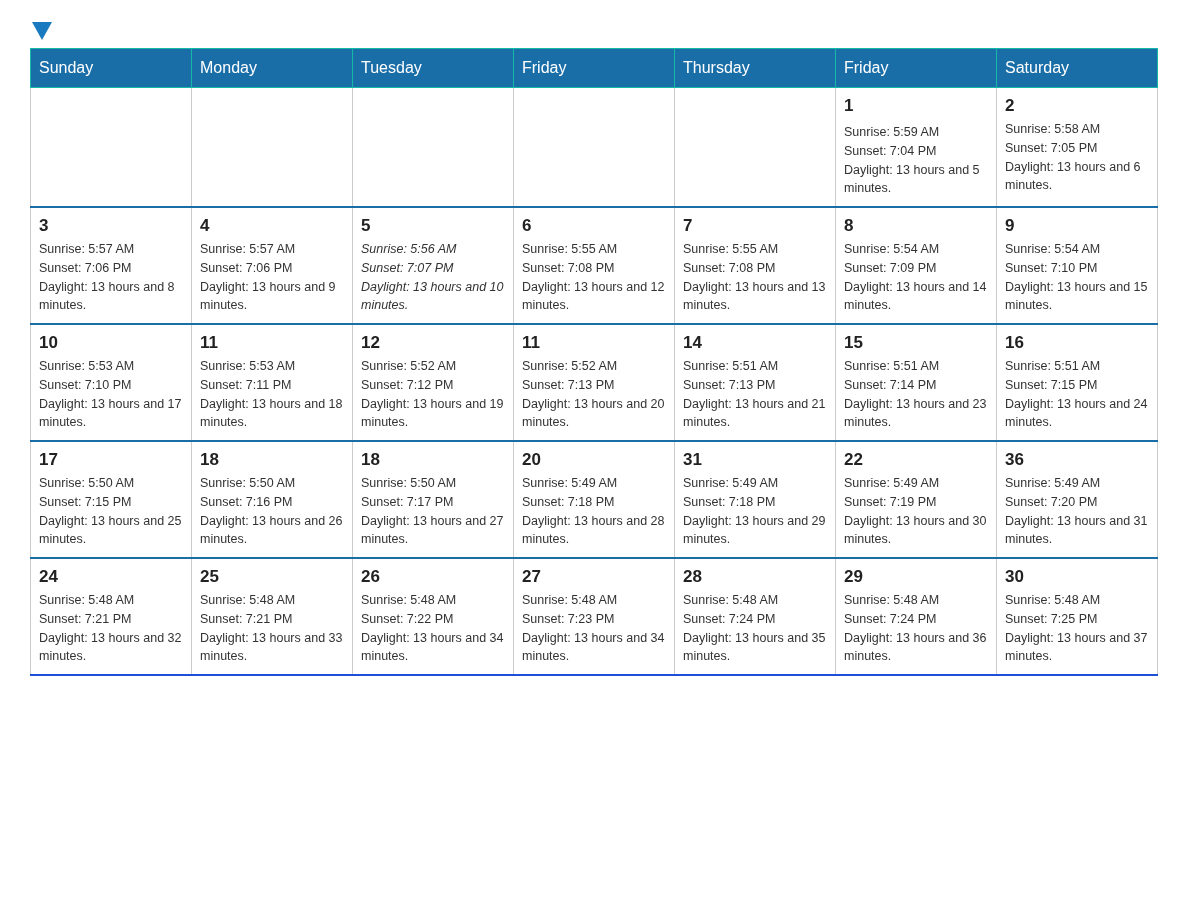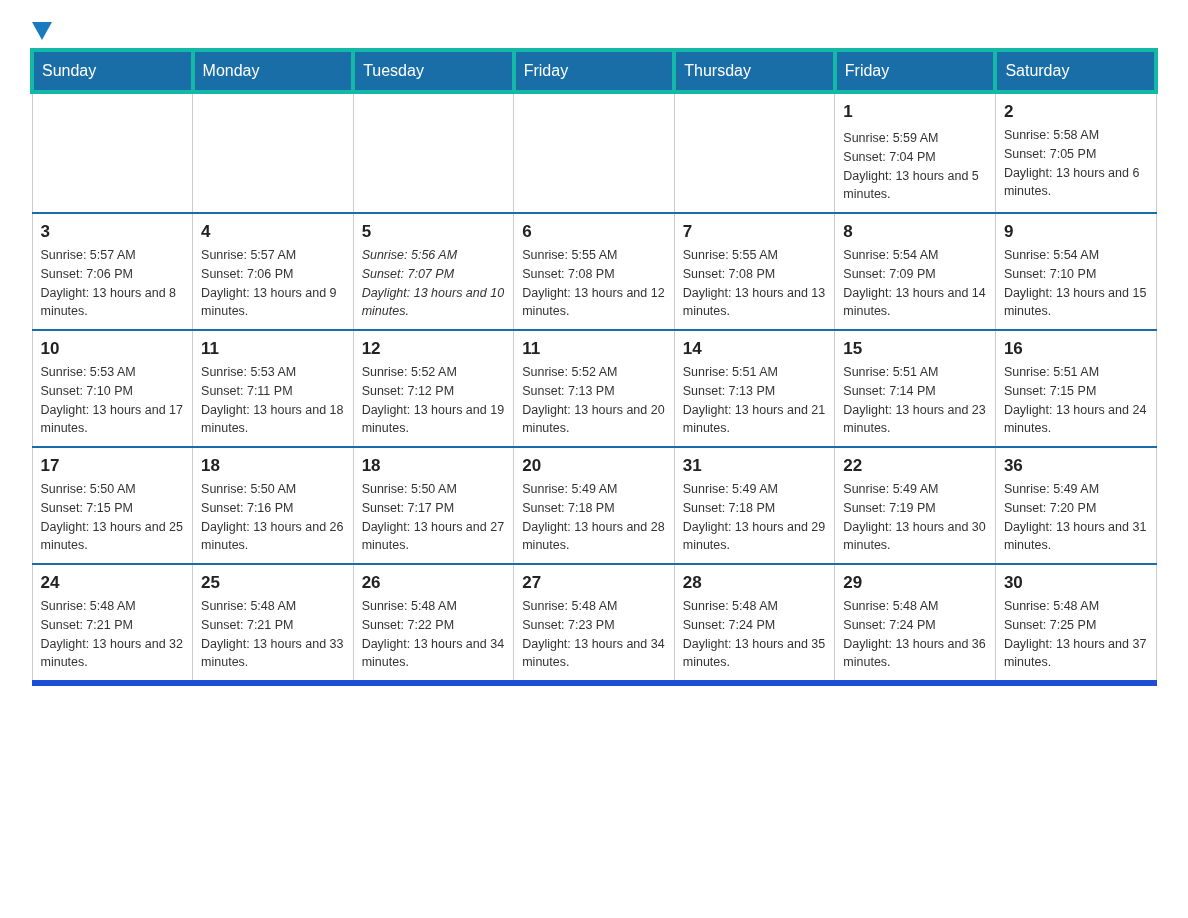--- a/index.html
+++ b/index.html
@@ -62,21 +62,21 @@
       margin-top: 10px;
     }
     thead tr {
       background-color: #1a6ea8;
     }
     thead th {
       color: #fff;
       font-size: 16px;
       font-weight: normal;
       padding: 10px 8px;
-      border: 4px solid #14b8a6;
+      border: 1px solid #14b8a6;
       text-align: left;
       margin-left: 46px;
     }
     tbody tr {
       border-bottom: 2px solid #1a6ea8;
     }
     tbody td {
       vertical-align: top;
       padding: 8px 8px;
       border-right: 1px solid #ccc;
@@ -93,21 +93,21 @@
       color: #222;
       display: block;
       margin-bottom: 4px;
     }
     .day-info {
       font-size: 12.5px;
       color: #333;
       line-height: 1.5;
     }
     tbody tr:last-child {
-      border-bottom: 6px solid #1d4ed8;
+      border-bottom: 2px solid #1d4ed8;
     }
     tbody tr td {
       background: #fff;
     }
   </style>
 </head>
 <body>
 
 <div class="header">
   <div class="logo">

